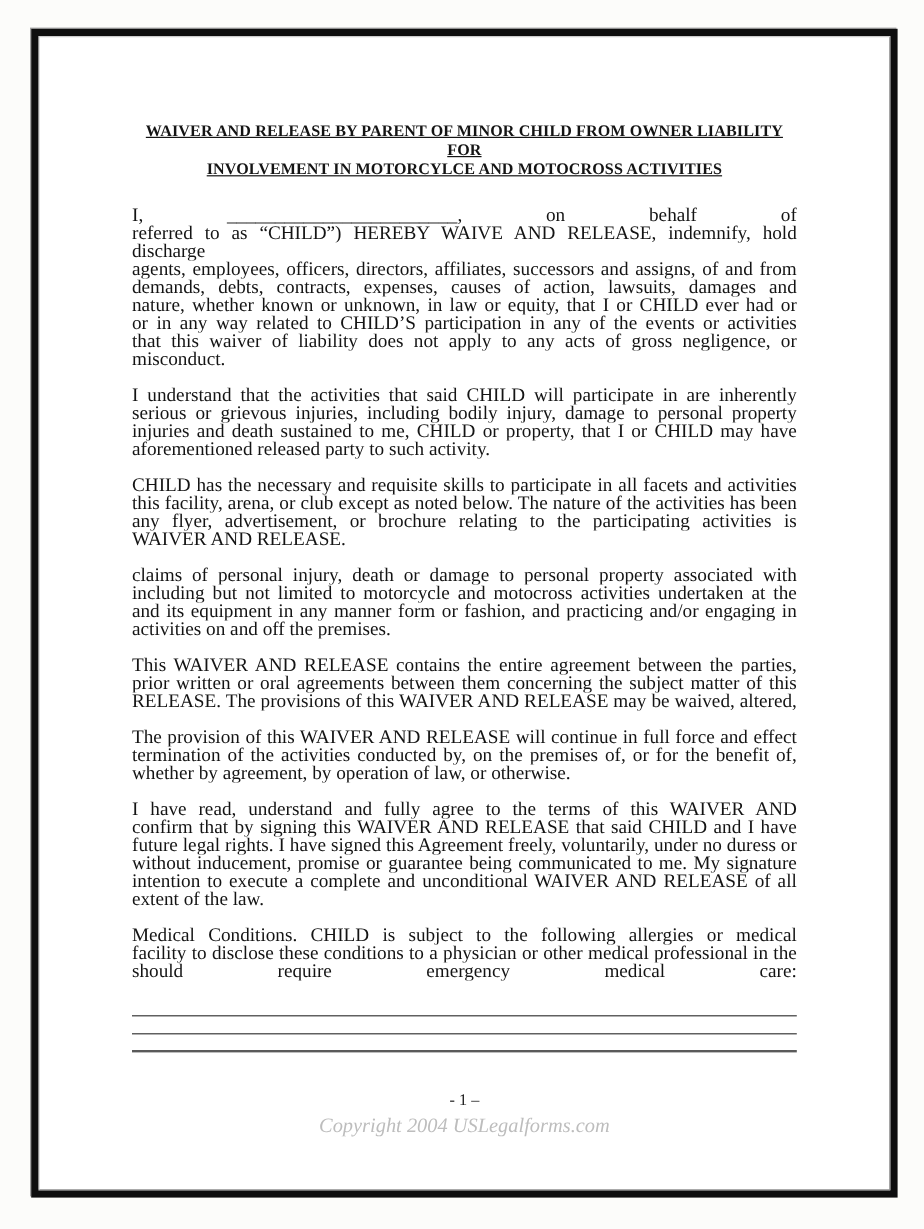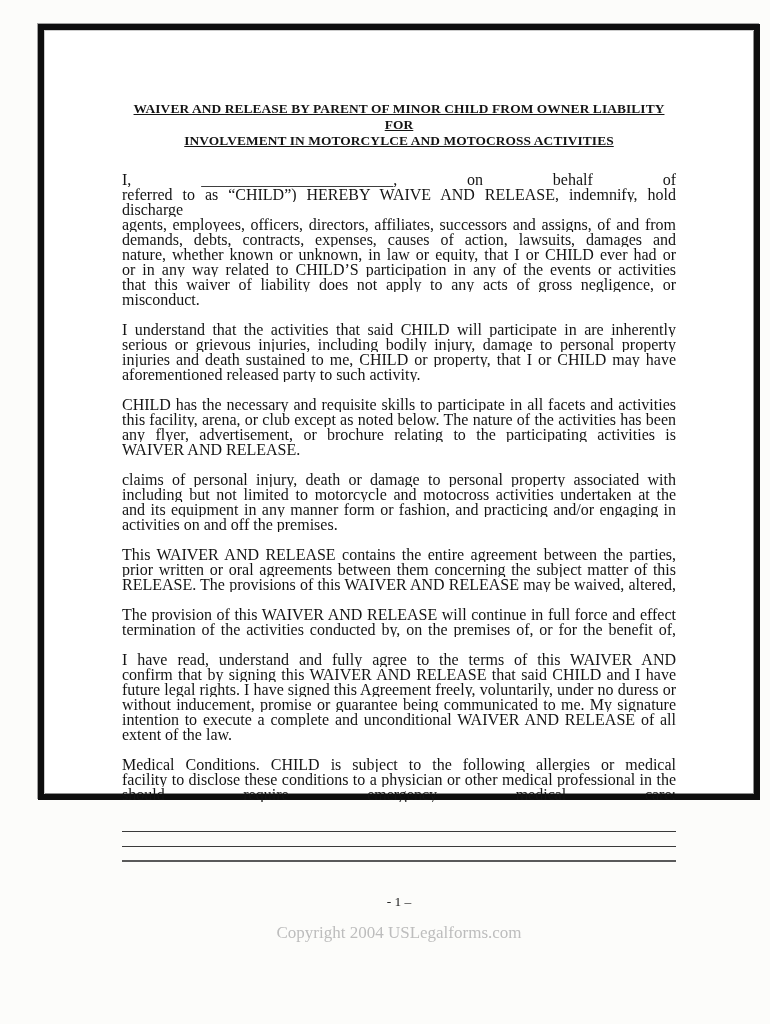--- a/index.html
+++ b/index.html
@@ -4,22 +4,22 @@
 <style>
   html, body { margin: 0; padding: 0; }
   body {
     width: 770px; height: 1024px;
     background: #fcfcfa;
     position: relative;
     font-family: "Liberation Serif", "DejaVu Serif", serif;
     color: #141414;
   }
   .frame {
-    position: absolute; left: 38px; top: 24px;
-    width: 722px; height: 776px;
+    position: absolute; left: 26px; top: 24px;
+    width: 722px; height: 974px;
     box-sizing: border-box;
     background: #ffffff;
     border: 6px solid #0e0e0e;
     box-shadow: -1px -1px 0 #a0a0a0, inset 1px 1px 0 #cccccc, inset -1px -1px 0 #8f8f8f;
   }
   .content {
     position: absolute; left: 78px; top: 71px; width: 554px;
   }
   .title-wrap { margin-bottom: 23px; }
   .title-line {
@@ -36,21 +36,21 @@
     height: 15px; line-height: 15px;
     text-align: justify; text-align-last: justify;
     overflow: hidden; white-space: normal;
   }
   .jline.last { text-align-last: left; }
   .rules { width: 554px; }
   .rule { height: 14px; border-bottom: 1px solid #3a3a3a; }
   .rule.thick { height: 13px; border-bottom: 2px solid #5a5a5a; }
   .footer { margin-top: 32px; text-align: center; }
   .page-number { font-size: 13.5px; color: #1a1a1a; }
-  .copyright { font-size: 17px; color: #bdbdbd; margin-top: 13px; }
+  .copyright { font-size: 17px; color: #bdbdbd; margin-top: 3px; font-style: italic; }
 </style>
 </head>
 <body>
 
 <div class="frame">
   <div class="content">
 
     <div class="title-wrap">
       <div class="title-line">WAIVER AND RELEASE BY PARENT OF MINOR CHILD FROM OWNER LIABILITY FOR</div>
       <div class="title-line">INVOLVEMENT IN MOTORCYLCE AND MOTOCROSS ACTIVITIES</div>
@@ -91,20 +91,21 @@
 
     <div class="para">
         <div class="jline">This WAIVER AND RELEASE contains the entire agreement between the parties, and supercedes any</div>
         <div class="jline">prior written or oral agreements between them concerning the subject matter of this WAIVER AND</div>
         <div class="jline">RELEASE.  The provisions of this WAIVER AND RELEASE  may  be  waived,  altered,  amended  or</div>
       </div>
 
     <div class="para">
         <div class="jline">The provision of this WAIVER AND RELEASE will continue in full force and effect even after the</div>
         <div class="jline">termination of the activities conducted by, on the premises of, or for the benefit of, __________________</div>
+        <div class="jline last">whether by agreement, by operation of law, or otherwise.</div>
       </div>
 
     <div class="para">
         <div class="jline">I have read, understand and fully agree to the terms of this WAIVER AND RELEASE.  I understand and</div>
         <div class="jline">confirm that by signing this WAIVER AND RELEASE that said CHILD and I have given up considerable</div>
         <div class="jline">future legal rights. I have signed this Agreement freely, voluntarily, under no duress or threat of duress,</div>
         <div class="jline">without inducement, promise or guarantee being communicated to me.  My signature is proof of my</div>
         <div class="jline">intention to execute a complete and unconditional WAIVER AND RELEASE of all liability to the full</div>
         <div class="jline last">extent of the law.</div>
       </div>

